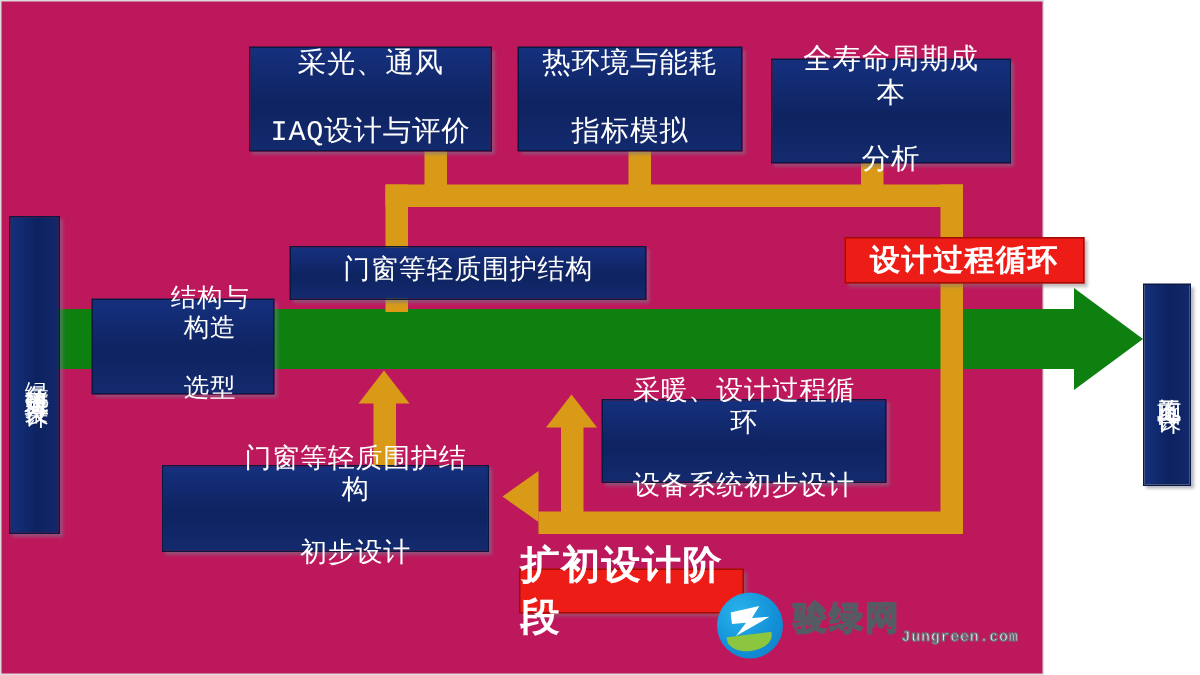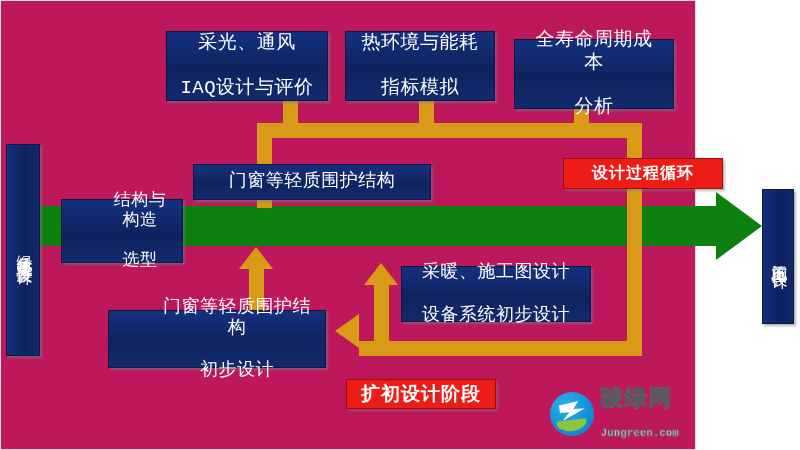--- a/index.html
+++ b/index.html
@@ -102,21 +102,21 @@
   #logo .mark .swoosh{
     position:absolute;left:9px;top:9px;width:26px;height:20px;
     background:#ffffff;
     clip-path:polygon(0% 22%,74% 0%,55% 40%,100% 36%,14% 100%,40% 56%,4% 60%);
   }
   #logo .mark .leaf{
     position:absolute;left:7px;bottom:5px;width:30px;height:11px;
     background:#8cc63f;border-radius:0 0 60% 60%/0 0 100% 100%;
     transform:rotate(-7deg);
   }
-  #logo .wordmark{display:flex;flex-direction:column;line-height:1;}
+  #logo .wordmark{display:flex;flex-direction:row;line-height:1;}
   #logo .cn{
     font-size:22px;font-weight:bold;color:#ffffff;
     -webkit-text-stroke:1px #555b63;
     letter-spacing:2px;
     text-shadow:0 0 1px #6b7077;
   }
   #logo .en{
     font-size:10px;font-weight:bold;color:#ffffff;
     -webkit-text-stroke:.8px #6b7077;
     letter-spacing:.5px;margin-top:18px;
@@ -187,37 +187,37 @@
     </span>
   </div>
 
   <div class="nbox" style="left:192px;top:163px;width:238px;height:36px;font-size:18px;">
     <span>门窗等轻质围护结构</span>
   </div>
 
 
   <div class="nbox" style="left:400px;top:265px;width:190px;height:56px;font-size:18px;">
     <span>
-      <span>采暖、施工图设计</span><br>
+      <span>采暖、设计过程循环</span><br>
       <span>设备系统初步设计</span>
     </span>
   </div>
 
   <div class="nbox" style="left:107px;top:309px;width:218px;height:58px;font-size:18px;padding-left:40px;">
     <span>
       <span>门窗等轻质围护结构</span><br>
       <span>初步设计</span>
     </span>
   </div>
 
-  <div class="redlab" style="left:562px;top:157px;width:160px;height:31px;font-size:16px;">
+  <div class="redlab" style="left:562px;top:157px;width:160px;height:31px;font-size:20px;">
     <span>设计过程循环</span>
   </div>
 
-  <div class="redlab" style="left:345px;top:378px;width:150px;height:30px;font-size:19px;">
+  <div class="redlab" style="left:345px;top:378px;width:150px;height:30px;font-size:26px;">
     <span>扩初设计阶段</span>
   </div>
 
   <div id="logo">
     <div class="mark">
       <div class="swoosh"></div>
       <div class="leaf"></div>
     </div>
     <div class="wordmark">
       <div class="cn">骏绿网</div>

